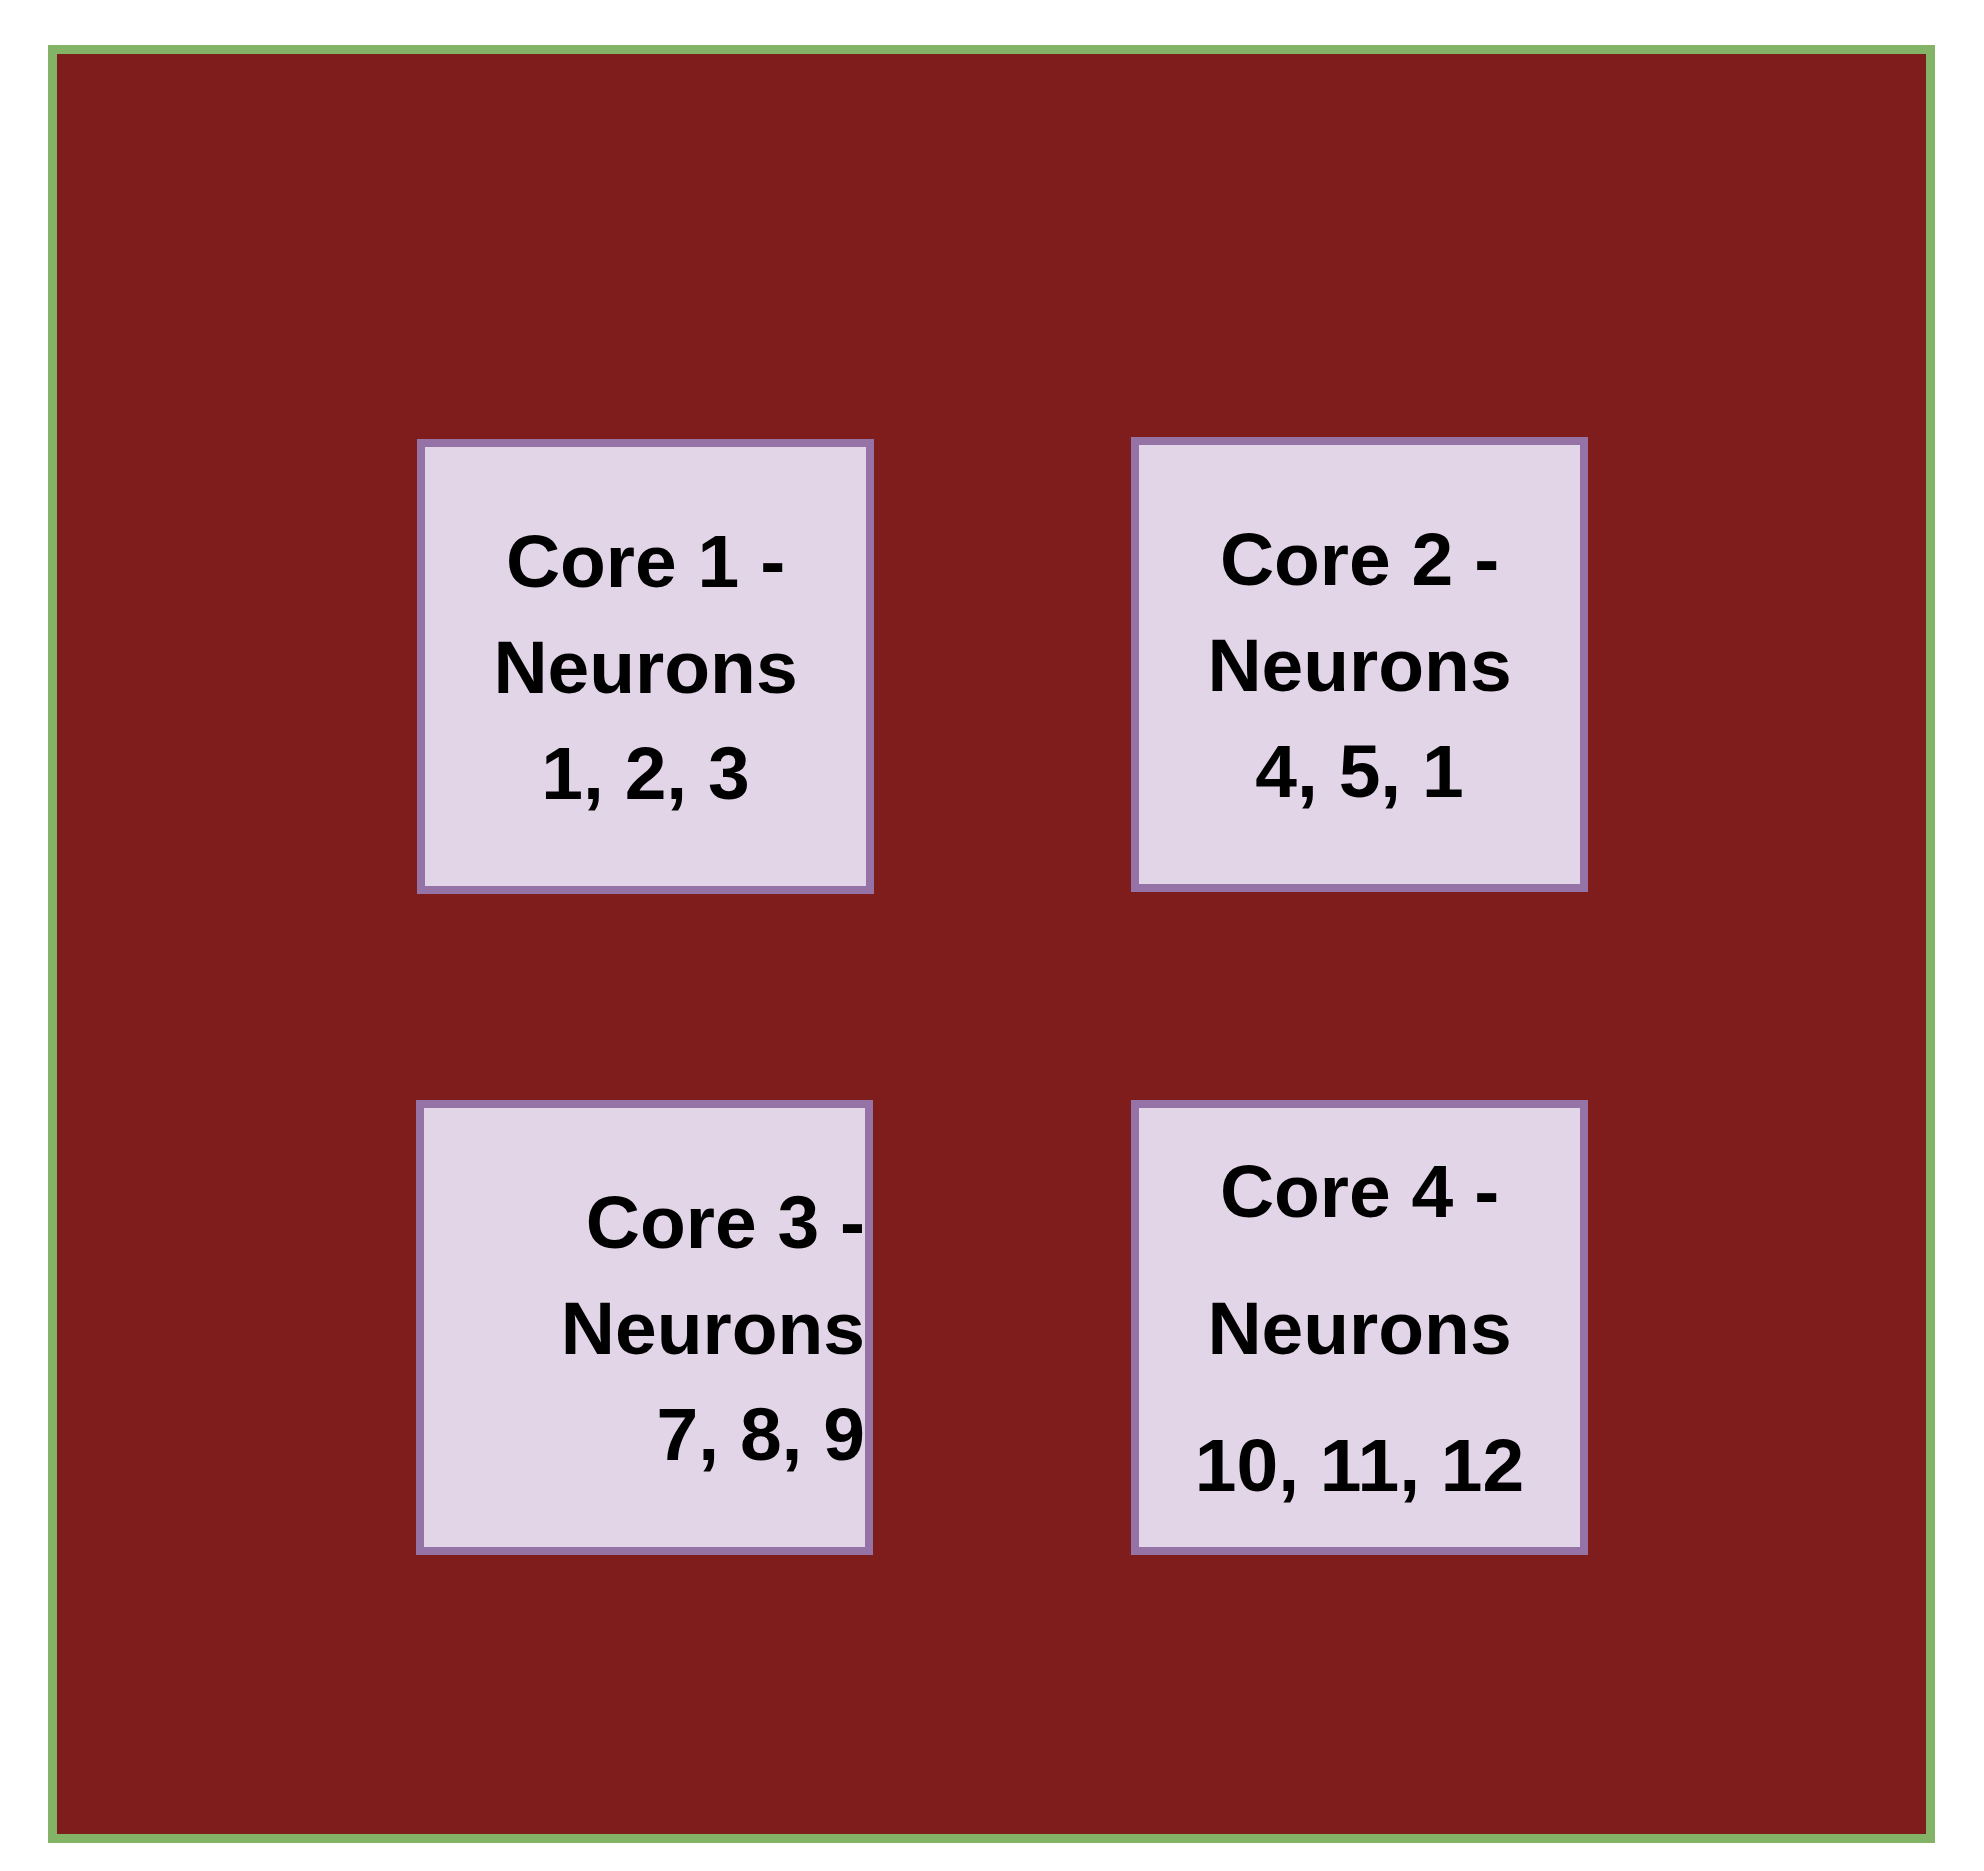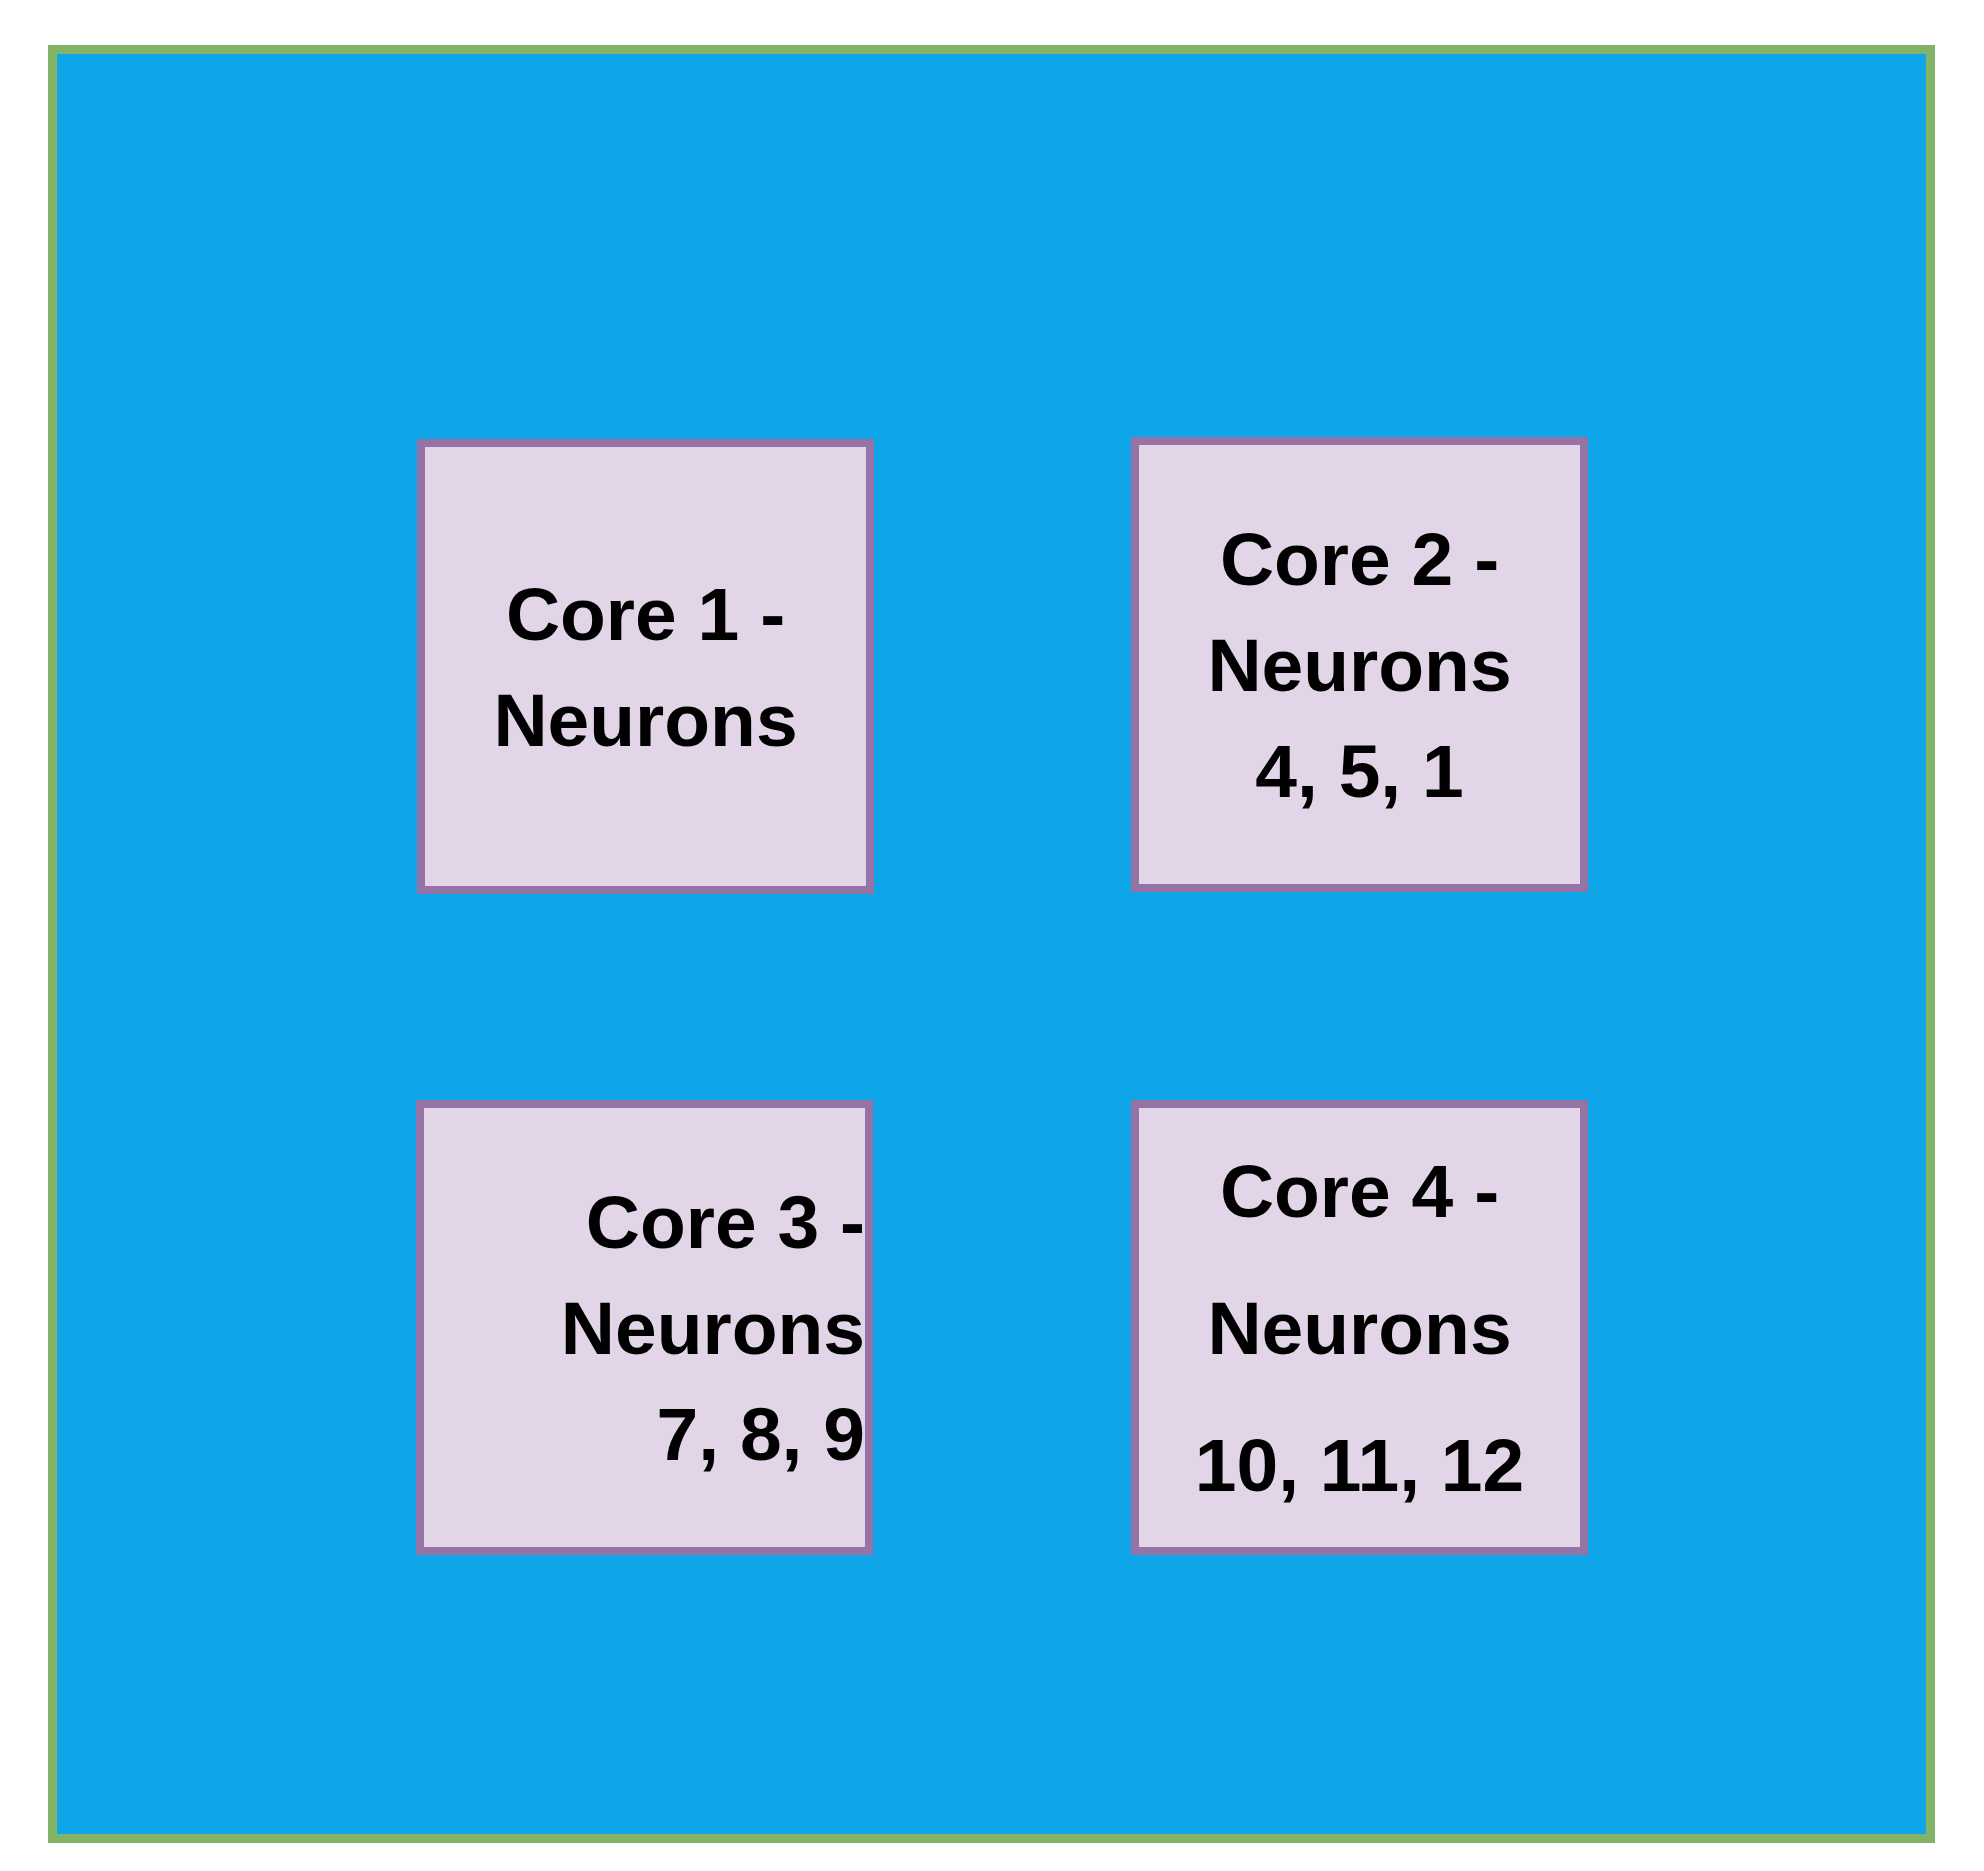--- a/index.html
+++ b/index.html
@@ -14,21 +14,21 @@
     height: 1871px;
     background: #ffffff;
     overflow: hidden;
   }
   .chip-container {
     position: absolute;
     left: 48px;
     top: 45px;
     width: 1869px;
     height: 1780px;
-    background: #0ea5e9;
+    background: #7f1d1d;
     border: 9.4px solid #82b366;
   }
   .core-box {
     position: absolute;
     width: 441px;
     height: 439px;
     background: #e1d5e7;
     border: 8.6px solid #9673a6;
     display: flex;
     flex-direction: column;
@@ -52,20 +52,21 @@
 </style>
 </head>
 <body>
 
 <div class="canvas">
   <div class="chip-container">
 
     <div class="core-box pos-core1">
       <span class="line">Core 1 -</span>
       <span class="line">Neurons</span>
+      <span class="line">1, 2, 3</span>
     </div>
 
     <div class="core-box pos-core2">
       <span class="line">Core 2 -</span>
       <span class="line">Neurons</span>
       <span class="line">4, 5, 1</span>
     </div>
 
     <div class="core-box pos-core3">
       <span class="line">Core 3 -</span>

